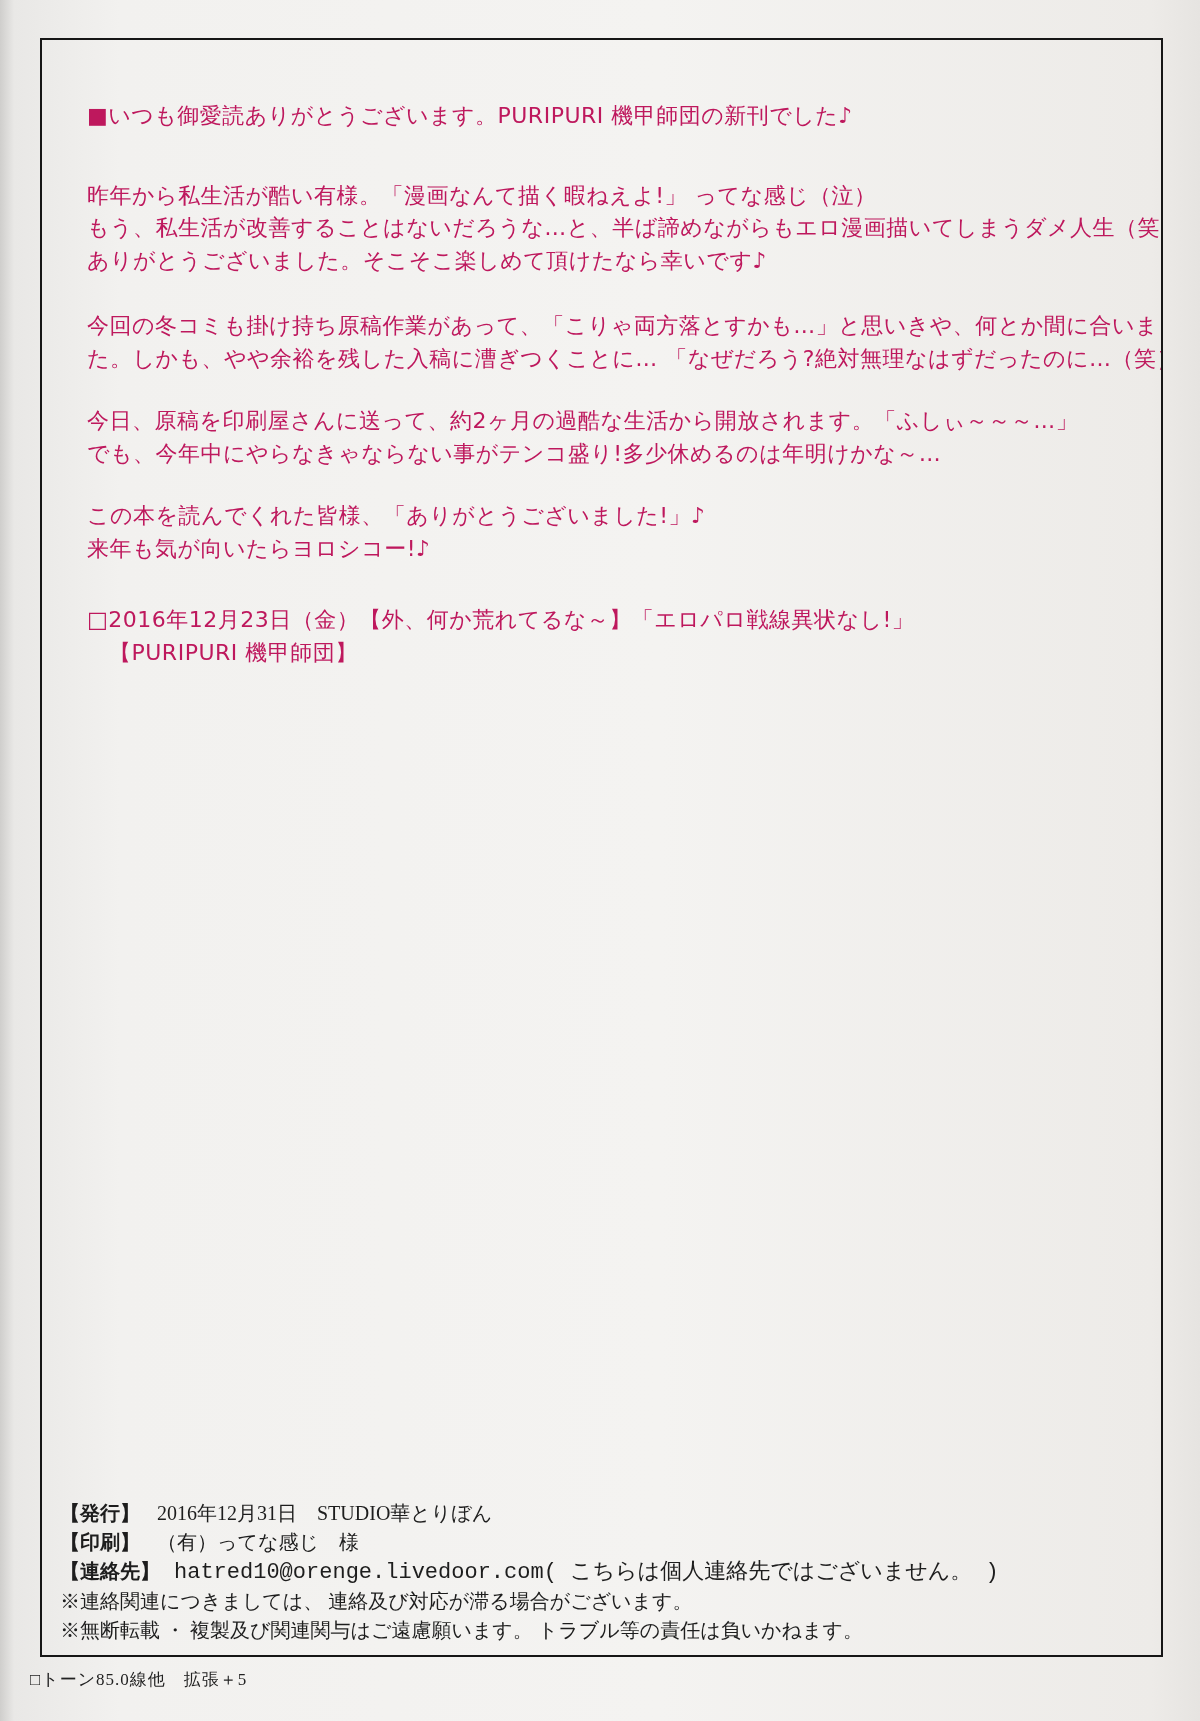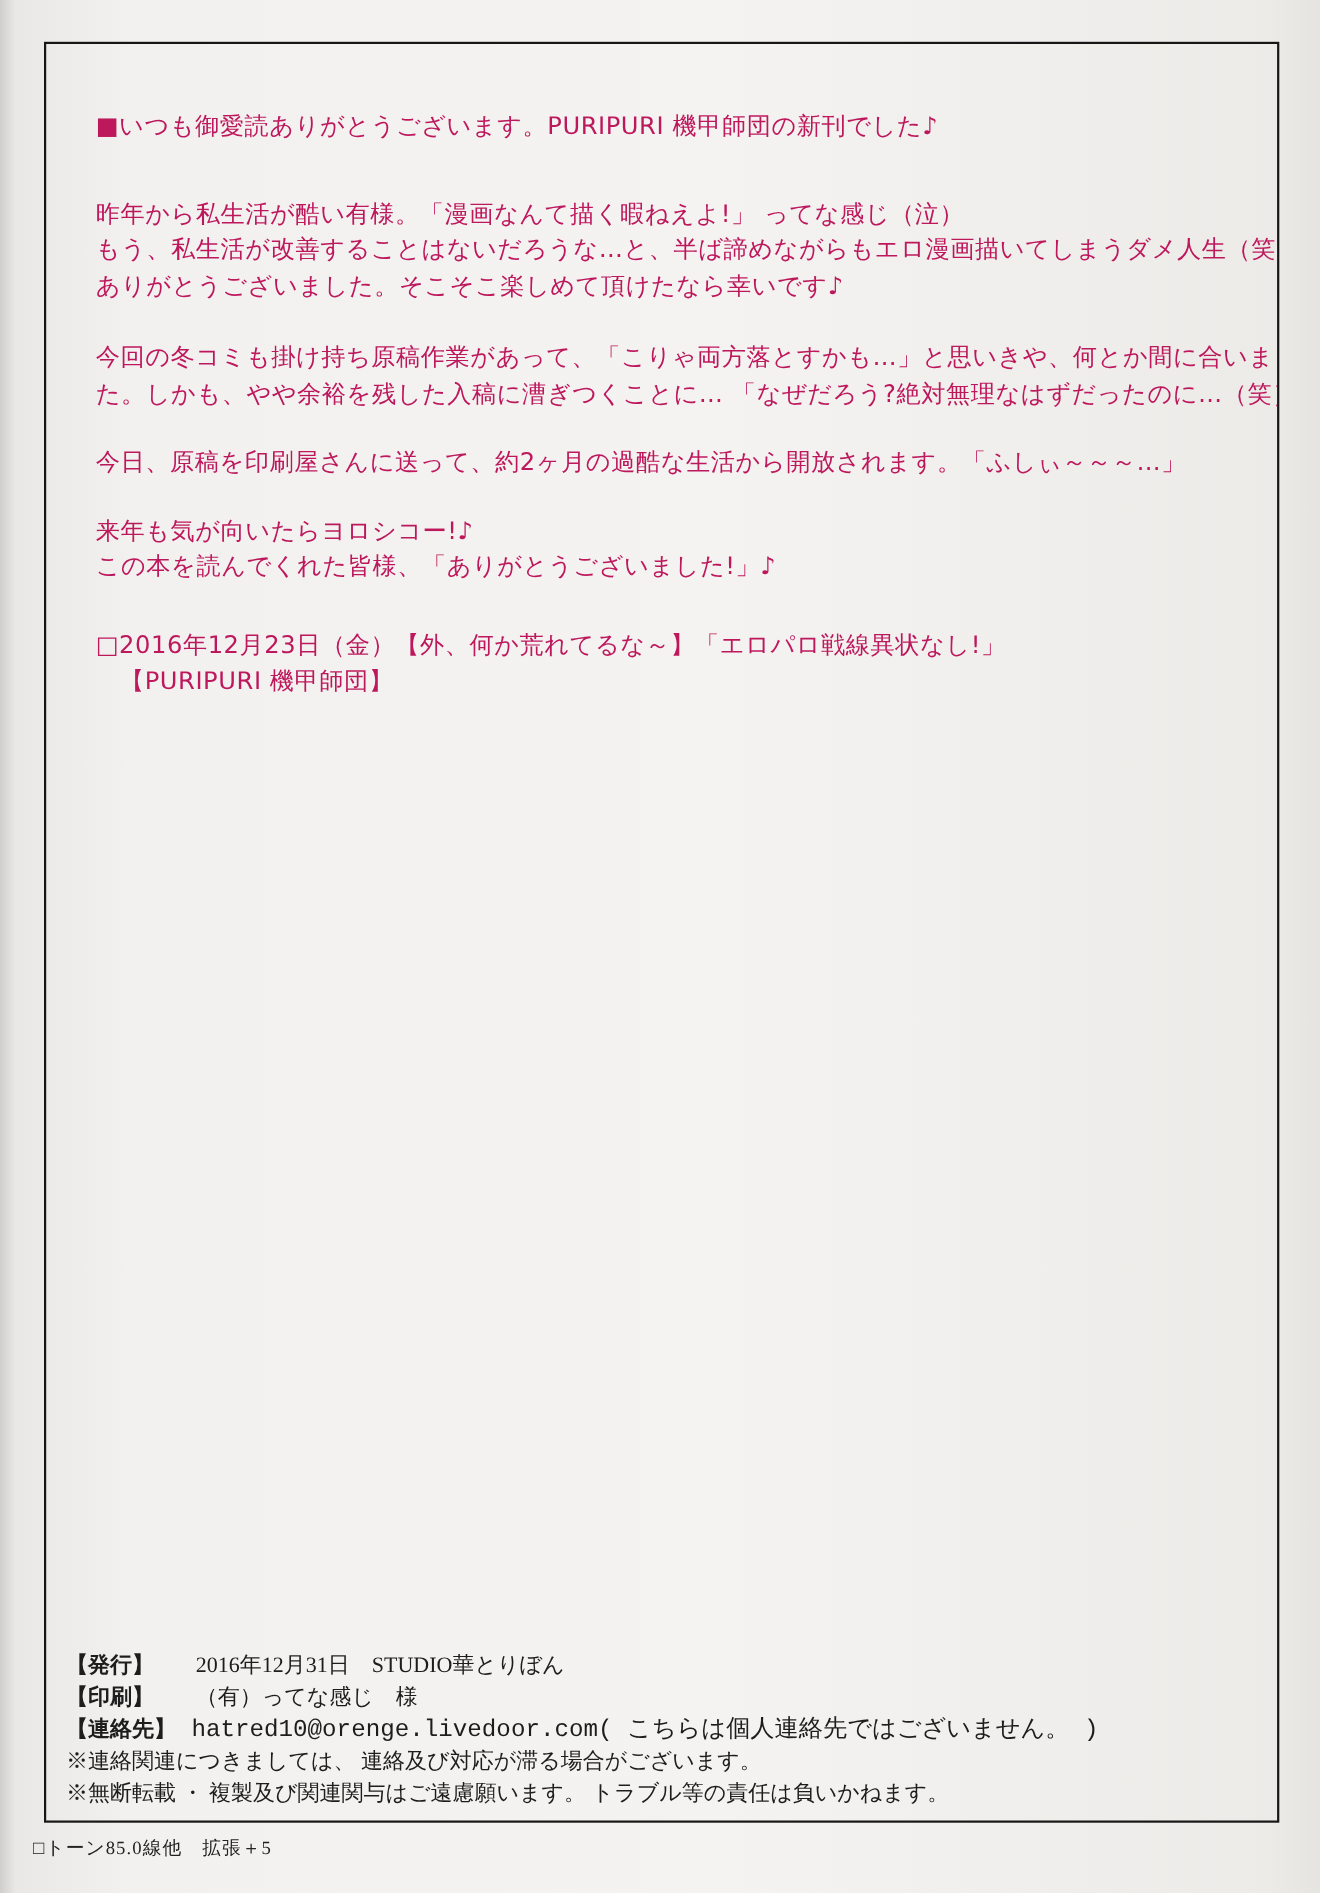--- a/index.html
+++ b/index.html
@@ -31,21 +31,21 @@
   .gap-sm{margin-top:30px;}
   .gap-xl{margin-top:39px;}
   .indent{padding-left:22px;}
   .colophon{
     position:absolute;left:18px;right:18px;bottom:10px;
     font-family:"Liberation Serif","DejaVu Serif",serif;
     font-size:20px;line-height:29px;color:#1d1d1d;
   }
   .col-row{display:flex;align-items:baseline;}
   .col-label{flex:0 0 auto;font-weight:bold;}
-  .col-value{margin-left:38px;}
+  .col-value{margin-left:17px;}
   .col-value.tight{margin-left:14px;}
   .email{font-family:"Liberation Mono","DejaVu Sans Mono",monospace;font-size:22px;letter-spacing:0;}
   .note-line{white-space:nowrap;}
   .bottom-note{
     position:absolute;left:30px;top:1668px;
     font-family:"Liberation Serif","DejaVu Serif",serif;
     font-size:17px;color:#222;
     letter-spacing:1px;
   }
 </style>
@@ -67,25 +67,26 @@
         <div class="line">ありがとうございました。そこそこ楽しめて頂けたなら幸いです♪</div>
       </div>
 
       <div class="para gap-md">
         <div class="line">今回の冬コミも掛け持ち原稿作業があって、「こりゃ両方落とすかも…」と思いきや、何とか間に合いまし</div>
         <div class="line">た。しかも、やや余裕を残した入稿に漕ぎつくことに… 「なぜだろう?絶対無理なはずだったのに…（笑）</div>
       </div>
 
       <div class="para gap-sm">
         <div class="line">今日、原稿を印刷屋さんに送って、約2ヶ月の過酷な生活から開放されます。「ふしぃ～～～…」</div>
+        <div class="line">でも、今年中にやらなきゃならない事がテンコ盛り!多少休めるのは年明けかな～…</div>
       </div>
 
       <div class="para gap-sm">
+        <div class="line">この本を読んでくれた皆様、「ありがとうございました!」♪</div>
         <div class="line">来年も気が向いたらヨロシコー!♪</div>
-        <div class="line">この本を読んでくれた皆様、「ありがとうございました!」♪</div>
       </div>
 
       <div class="para gap-xl">
         <div class="line">□2016年12月23日（金）【外、何か荒れてるな～】「エロパロ戦線異状なし!」</div>
         <div class="line indent">【PURIPURI 機甲師団】</div>
       </div>
 
     </div>
 
     <div class="colophon">

